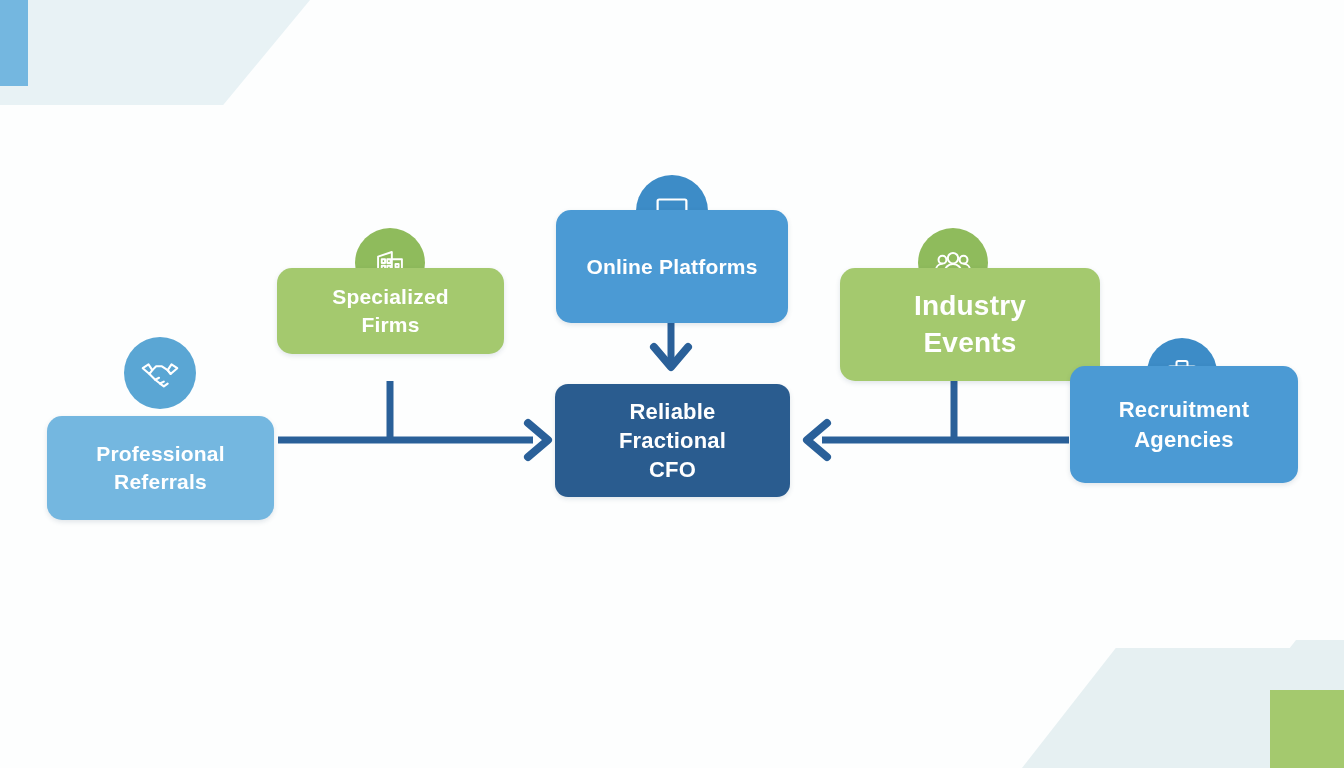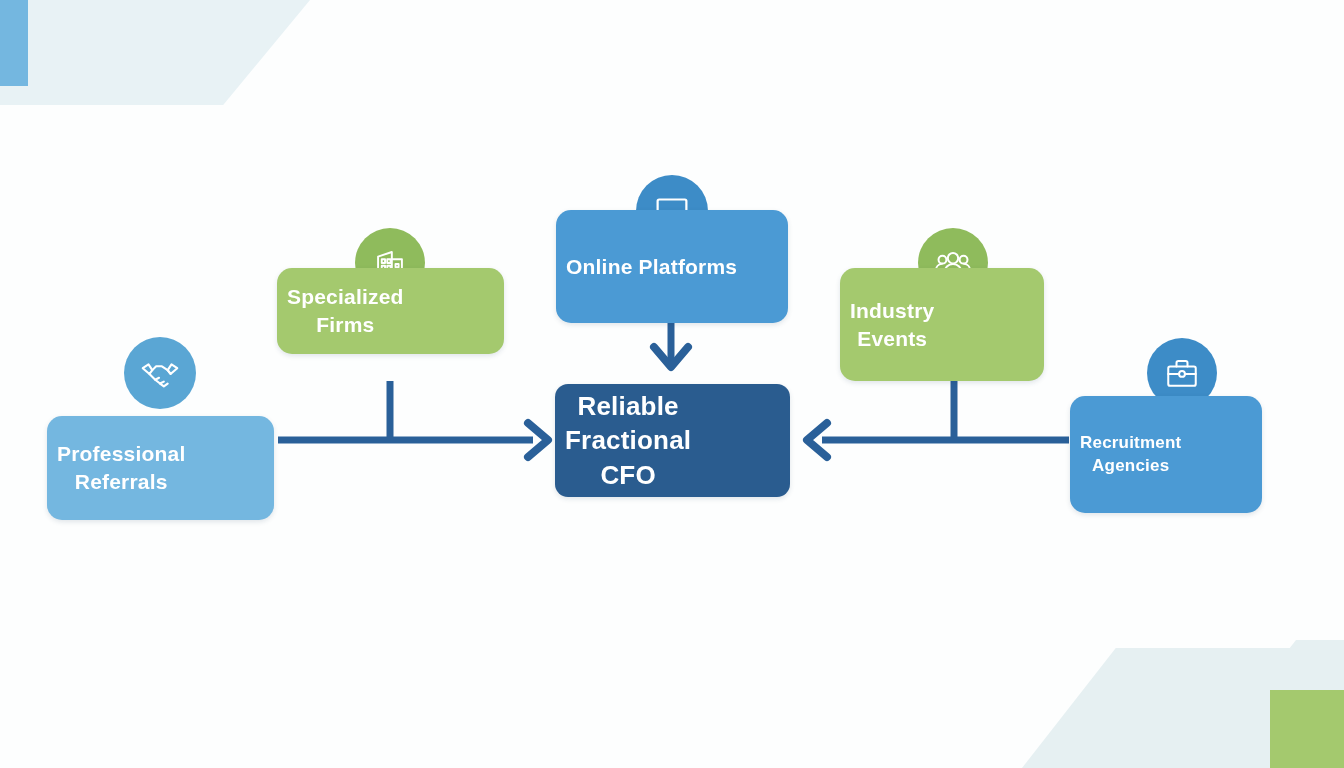--- a/index.html
+++ b/index.html
@@ -47,20 +47,21 @@
 
   
   #wires { position:absolute; left:0; top:0; width:1344px; height:768px; }
 
   
   .node {
     position:absolute;
     border-radius:15px;
     display:flex;
     align-items:center;
+    justify-content:center;
     text-align:center;
     color:#ffffff;
     font-weight:bold;
     letter-spacing:.2px;
     line-height:1.32;
     box-shadow:0 2px 5px rgba(30,60,90,.13);
   }
   .node-label { display:block; padding:0 10px; }
 
   .badge {
@@ -94,40 +95,40 @@
   #node-online-platforms {
     left:556px; top:210px; width:232px; height:113px;
     background:#4b9ad4; font-size:21px;
   }
   #badge-online-platforms {
     left:636px; top:175px; width:72px; height:72px;
     background:#3d8cc7;
   }
 
   #node-industry-events {
-    left:840px; top:268px; width:204px; height:113px;
-    background:#a4c96e; font-size:21px;
+    left:840px; top:268px; width:260px; height:113px;
+    background:#a4c96e; font-size:28px;
   }
   #badge-industry-events {
     left:918px; top:228px; width:70px; height:70px;
     background:#8fbb5c;
   }
 
   #node-recruitment-agencies {
-    left:1070px; top:396px; width:192px; height:117px;
-    background:#4b9ad4; font-size:17px;
+    left:1070px; top:366px; width:228px; height:117px;
+    background:#4b9ad4; font-size:22px;
   }
   #badge-recruitment-agencies {
     left:1147px; top:338px; width:70px; height:70px;
     background:#3d8cc7;
   }
 
   #node-reliable-fractional-cfo {
     left:555px; top:384px; width:235px; height:113px;
-    background:#2a5c8f; font-size:26px; border-radius:13px;
+    background:#2a5c8f; font-size:22px; border-radius:13px;
   }
 </style>
 </head>
 <body>
 
 <div id="canvas" style="background: rgb(253, 254, 254);">
 
   <div class="deco deco-tl-wedge" style="background: rgb(232, 242, 245);"></div>
   <div class="deco deco-tl-bar" style="background: rgb(116, 183, 224);"></div>
   <div class="deco deco-br-stripe1" style="background: rgb(230, 240, 242);"></div>

